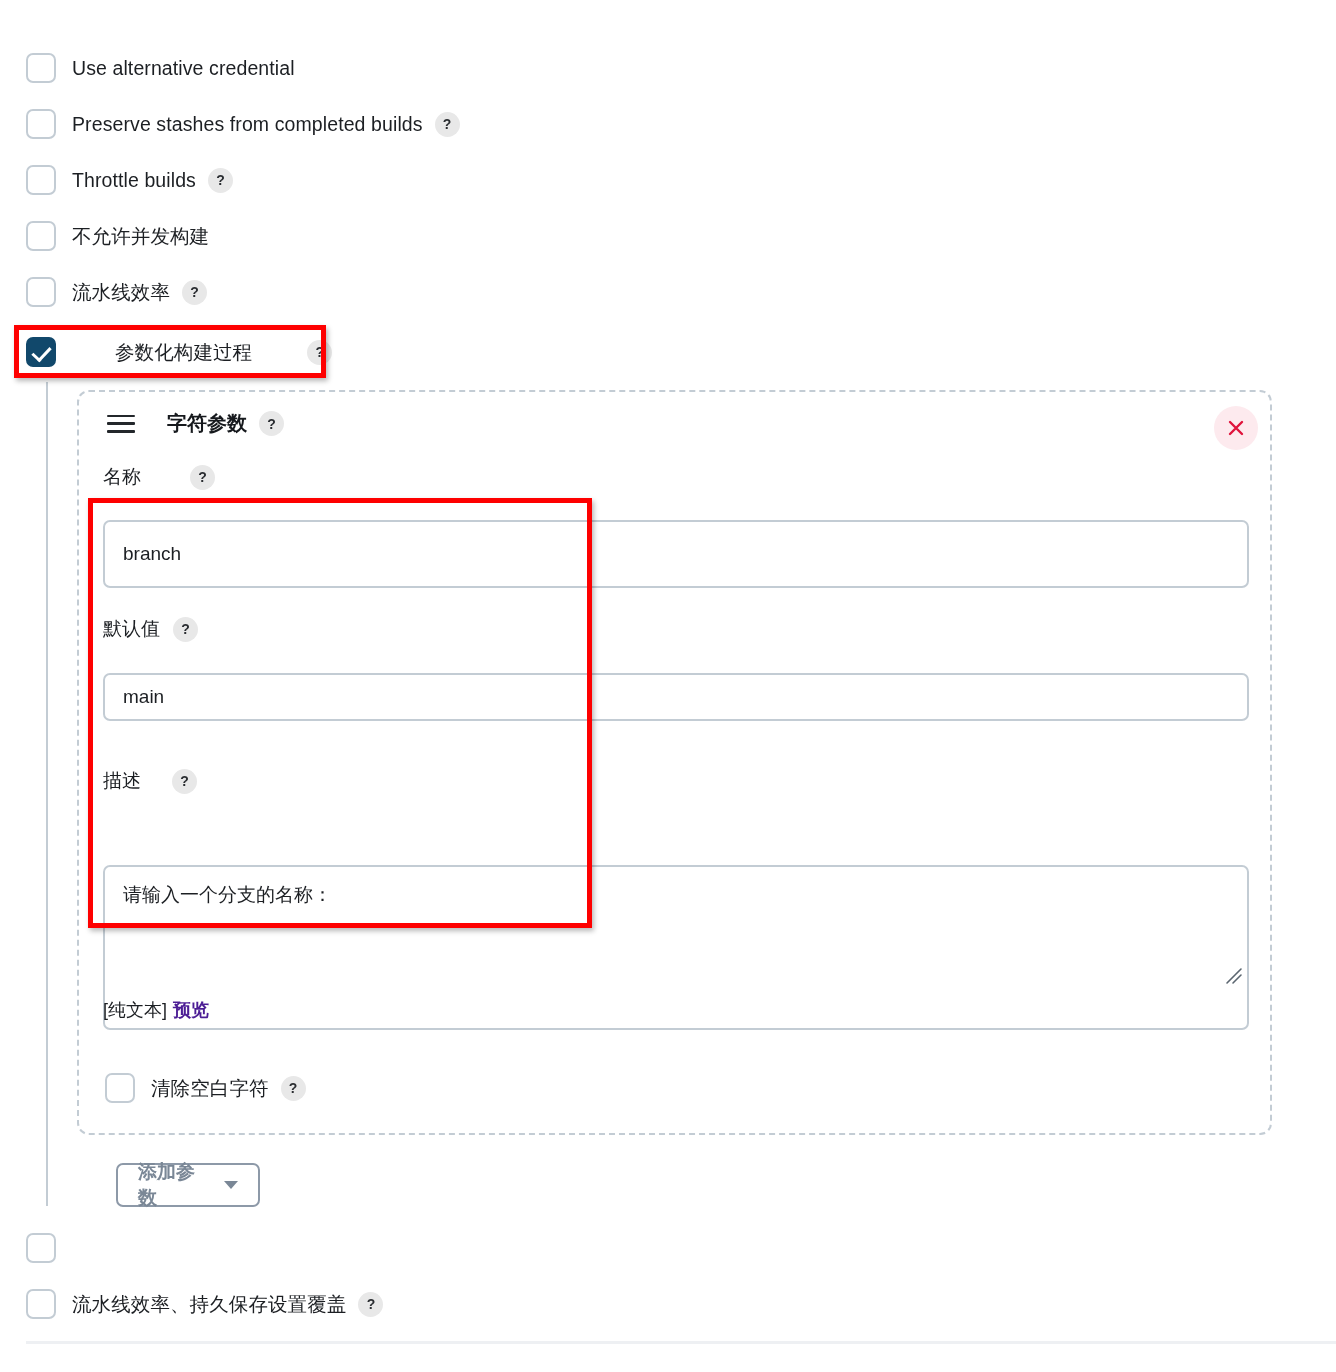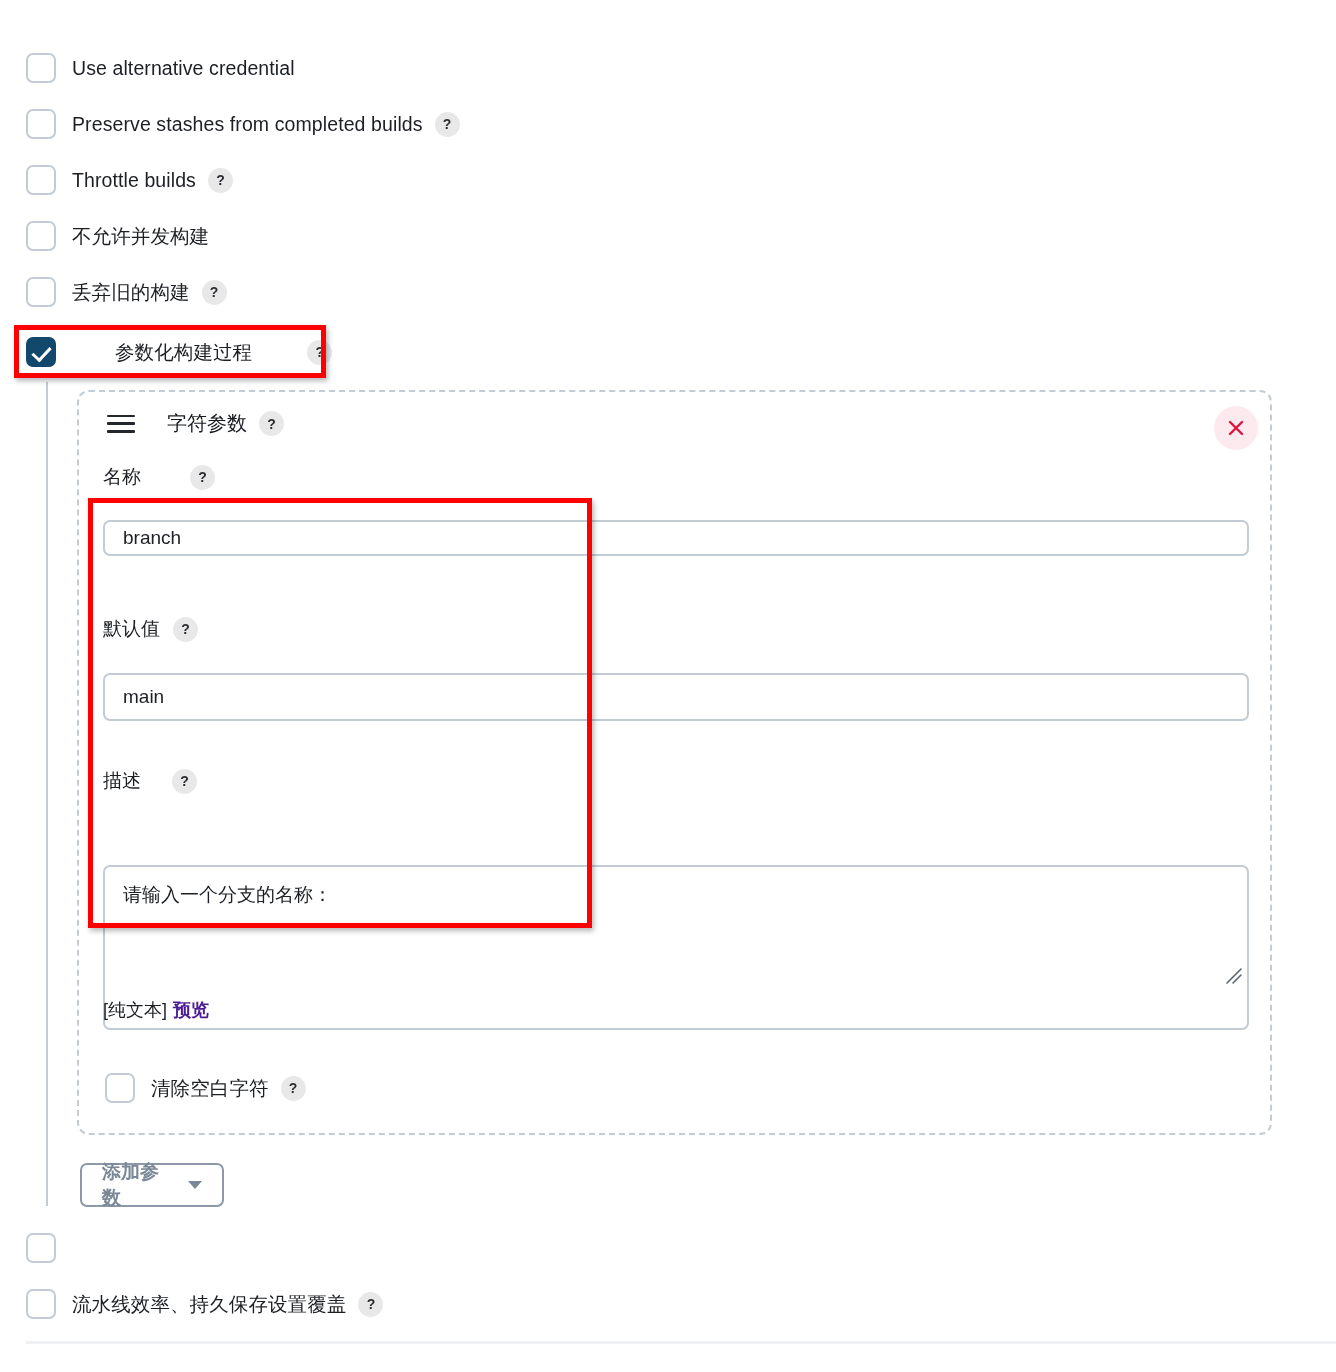--- a/index.html
+++ b/index.html
@@ -103,21 +103,21 @@
     flex: 0 0 auto;
   }
   .hamburger span {
     display: block;
     height: 2.5px;
     background: #23272b;
     border-radius: 1px;
   }
   .card-title {
     font-size: 20px;
-    font-weight: normal;
+    font-weight: bold;
     color: #16191d;
     margin-left: 32px;
     white-space: nowrap;
   }
   .close-btn {
     position: absolute;
     width: 44px; height: 44px;
     border-radius: 50%;
     background: #fdeaee;
     display: flex;
@@ -184,20 +184,21 @@
     color: #7a8796;
     font-family: "Liberation Sans", "DejaVu Sans", sans-serif;
     font-size: 19px;
     font-weight: bold;
     display: flex;
     align-items: center;
     justify-content: center;
     cursor: pointer;
     gap: 14px;
     padding: 0 20px;
+    margin-left: 36px;
   }
   .caret {
     width: 0; height: 0;
     border-left: 7px solid transparent;
     border-right: 7px solid transparent;
     border-top: 8px solid #7a8796;
     flex: 0 0 auto;
   }
 
   .bottom-divider {
@@ -226,21 +227,21 @@
   <span class="help">?</span>
 </div>
 
 <div class="cb-row" style="left:26px; top:219px;">
   <span class="cb-box"></span>
   <span class="cb-label">不允许并发构建</span>
 </div>
 
 <div class="cb-row" style="left:26px; top:275px;">
   <span class="cb-box"></span>
-  <span class="cb-label">丢弃旧的构建</span>
+  <span class="cb-label">流水线效率</span>
   <span class="help">?</span>
 </div>
 
 <div class="cb-row" style="left:26px; top:335px;gap:43px;">
   <span class="cb-box checked"></span>
   <span class="cb-label">参数化构建过程</span>
   <span class="help">?</span>
 </div>
 
 <div class="hl" style="left:14px; top:325px; width:312px; height:53px;"></div>
@@ -264,21 +265,21 @@
       <svg width="20" height="20" viewBox="0 0 20 20">
         <path d="M4 4 L16 16 M16 4 L4 16" stroke="#e0143c" stroke-width="2.4" stroke-linecap="round" fill="none"></path>
       </svg>
     </span>
   </button>
 
   <div class="field-label" style="left:24px; top:72px;gap:36px;">
     <span>名称</span>
     <span class="help">?</span>
   </div>
-  <input class="txt-input" type="text" style="left: 24px; top: 128px; width: 1146px; height: 36px;" value="branch">
+  <input class="txt-input" type="text" style="left: 24px; top: 128px; width: 1146px; height: 68px;" value="branch">
 
   <div class="field-label" style="left:24px; top:224px;">
     <span>默认值</span>
     <span class="help">?</span>
   </div>
   <input class="txt-input" type="text" style="left: 24px; top: 281px; width: 1146px; height: 48px;" value="main">
 
   <div class="field-label" style="left:24px; top:376px;gap:18px;">
     <span>描述</span>
     <span class="help">?</span>

